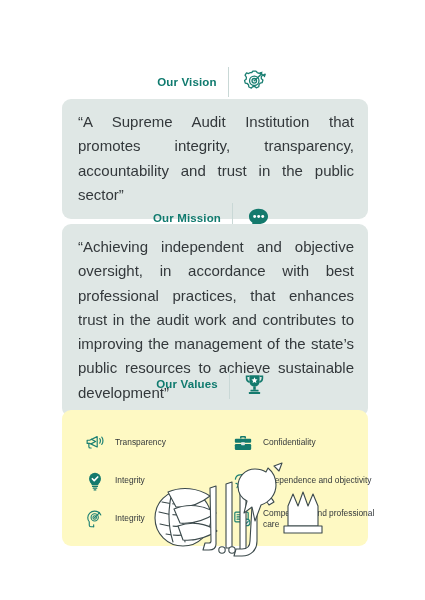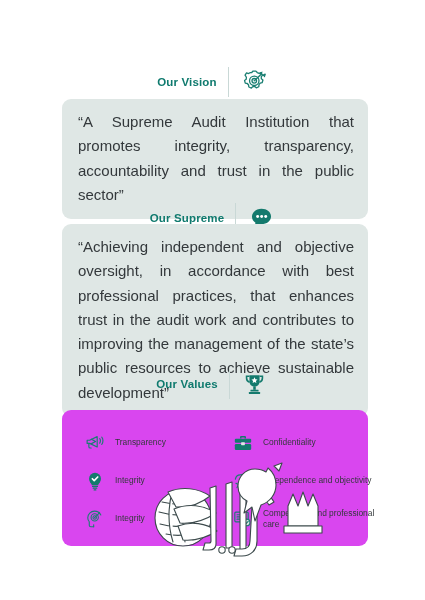--- a/index.html
+++ b/index.html
@@ -74,21 +74,21 @@
 
   #values-heading { position: absolute; left: 0; top: 364px; width: 425px; }
 
   
   #values-panel {
     position: absolute;
     left: 62px;
     top: 410px;
     width: 306px;
     height: 136px;
-    background: #d946ef;
+    background: #fef9c3;
     border-radius: 9px;
     box-sizing: border-box;
     padding: 14px 10px 10px 22px;
   }
   .values-grid {
     display: grid;
     grid-template-columns: 148px 158px;
     grid-auto-rows: 38px;
     align-items: center;
   }
@@ -140,21 +140,21 @@
         <path d="M25.6 8.4l3.2-1.3-1.1 3.3" stroke-linejoin="round"></path>
       </svg>
     </span>
   </div>
 
   <div class="panel" id="vision-panel">
     <p class="panel-text">“A Supreme Audit Institution that promotes integrity, transparency, accountability and trust in the public sector”</p>
   </div>
 
   <div class="heading-row" id="mission-heading">
-    <span class="heading-label">Our Supreme</span>
+    <span class="heading-label">Our Mission</span>
     <span class="heading-divider"></span>
     <span class="heading-icon">
       <svg viewBox="0 0 32 32" width="27" height="27">
         <path d="M16 4.5c6.4 0 11.3 4 11.3 9.1 0 5.1-4.9 9.1-11.3 9.1-1 0-2-.1-2.9-.3l-5.6 3.3 1.4-4.6c-2.6-1.7-4.2-4.3-4.2-7.5 0-5.1 4.9-9.1 11.3-9.1z" fill="#147a6d"></path>
         <circle cx="11.4" cy="13.6" r="1.75" fill="#ffffff"></circle>
         <circle cx="16.2" cy="13.6" r="1.75" fill="#ffffff"></circle>
         <circle cx="21" cy="13.6" r="1.75" fill="#ffffff"></circle>
       </svg>
     </span>
   </div>

